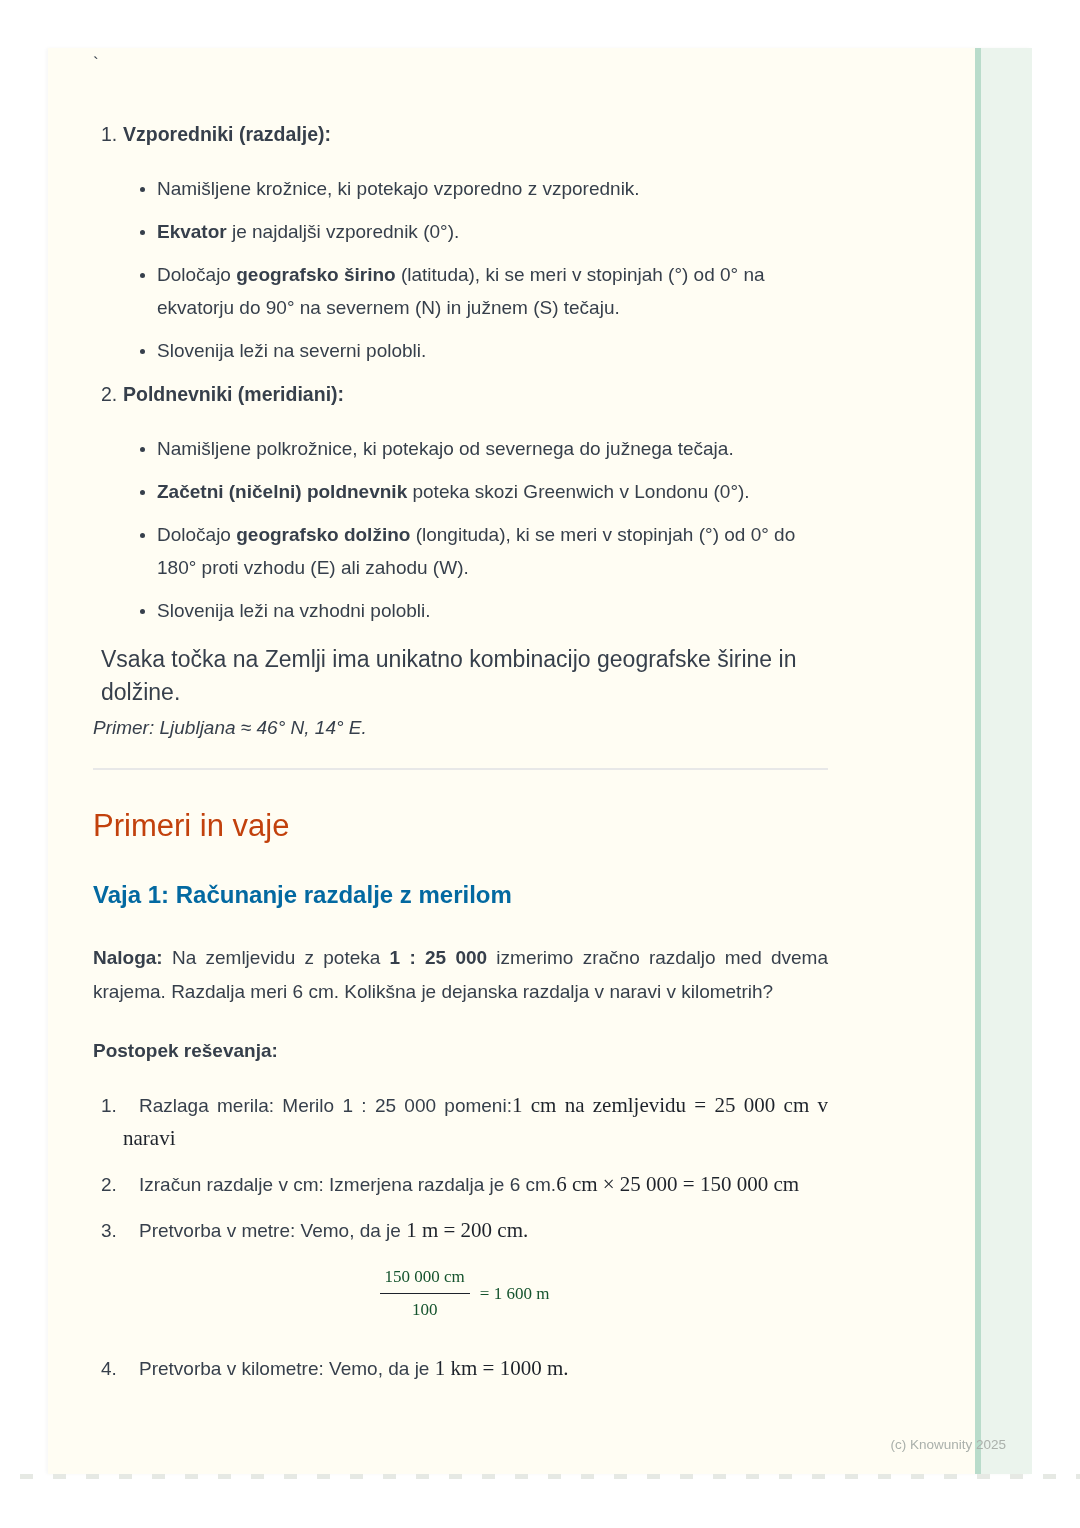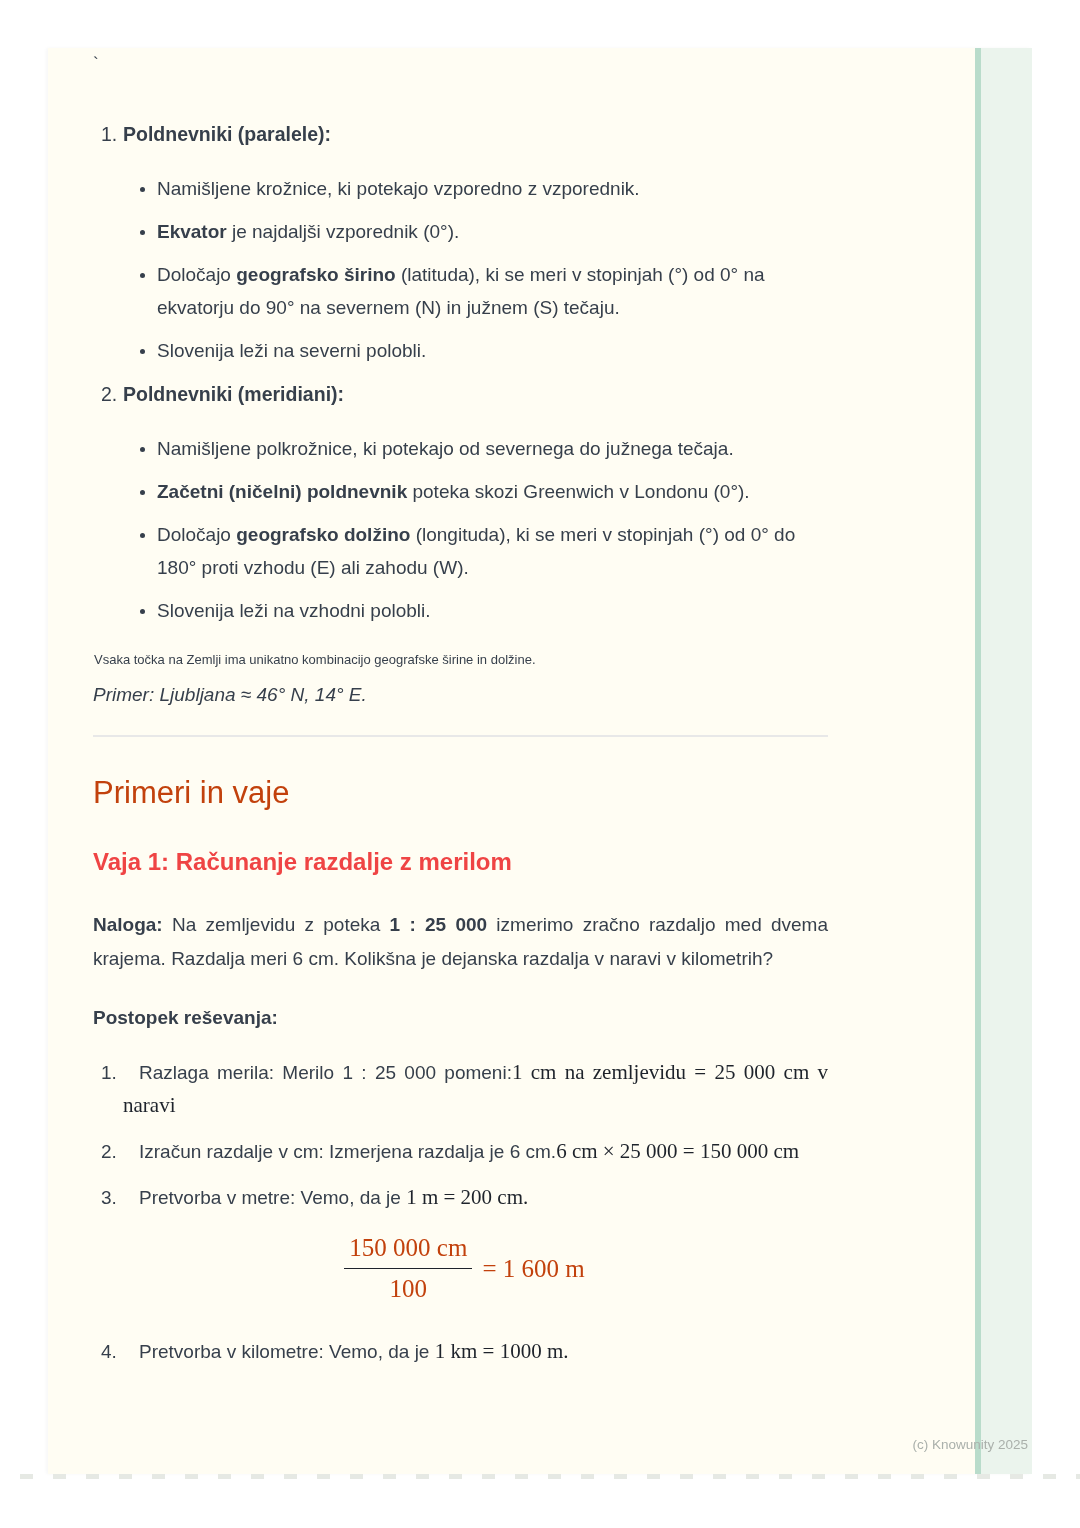--- a/index.html
+++ b/index.html
@@ -23,63 +23,63 @@
 
   .outline{margin-top:34px;}
   .sec+.sec{margin-top:11px;}
   .sec-head{font-size:19.5px;line-height:33px;}
   .sec-num{display:inline-block;width:22px;margin-left:8px;}
   .sec-title{font-weight:bold;}
   .bullets{list-style:disc outside;margin:21px 0 0;padding-left:64px;}
   .bullets li{font-size:19px;line-height:33px;margin-bottom:10px;}
   .bullets li::marker{color:#363f4b;font-size:17px;}
 
-  .summary{margin:16px 1px 0;font-size:13px;line-height:33px;}
+  .summary{margin:16px 8px 0;font-size:23px;line-height:33px;}
   .example{margin:2px 0 0;font-size:19px;line-height:33px;font-style:italic;}
   hr.divider{border:none;border-top:2px solid #e8e8e8;margin:24px 0 0;}
 
   h1.main-heading{font-size:31px;line-height:40px;font-weight:400;color:#c2410c;margin:36px 0 0;}
-  h2.sub-heading{font-size:24px;line-height:32px;font-weight:700;color:#ef4444;margin:33px 0 0;}
+  h2.sub-heading{font-size:24px;line-height:32px;font-weight:700;color:#0369a1;margin:33px 0 0;}
 
   .task{margin:30px 0 0;font-size:19px;line-height:34px;text-align:justify;}
   .procedure-label{margin:25px 0 0;font-size:19px;line-height:33px;font-weight:bold;}
 
   .steps{margin:22px 0 0;padding-left:8px;}
   .step{font-size:19px;line-height:32px;margin-bottom:13px;text-align:justify;
         padding-left:22px;text-indent:-22px;}
   .step-num{display:inline-block;width:22px;text-indent:0;}
   .step-label{font-weight:normal;margin-left:16px;}
   .math{font-family:"Liberation Serif","DejaVu Serif",serif;font-size:21px;color:#1e232b;}
 
   .formula{margin:20px 0 32px;text-align:center;
            font-family:"Liberation Serif","DejaVu Serif",serif;
-           font-size:25px;color:#c2410c;}
+           font-size:17px;color:#14532d;}
   .frac{display:inline-block;vertical-align:middle;}
   .frac .num{display:block;border-bottom:1.8px solid #1e232b;padding:0 5px 6px;}
   .frac .den{display:block;padding-top:6px;}
   .rhs{display:inline-block;margin-left:10px;vertical-align:middle;}
 
-  .credit{position:absolute;right:4px;top:1389px;font-size:13.5px;color:#aab0ab;}
+  .credit{position:absolute;right:26px;top:1389px;font-size:13.5px;color:#aab0ab;}
   .cutline{position:absolute;left:20px;top:1474px;width:1060px;height:5px;
            background:repeating-linear-gradient(90deg,#e6e9e4 0 13px,transparent 13px 33px);}
   b{font-weight:bold;}
 </style>
 </head>
 <body>
 
 <div class="page">
   <div class="stripe"></div>
 
   <div class="content">
     <span class="stray">`</span>
 
     <div class="outline">
 
       <div class="sec">
-        <div class="sec-head"><span class="sec-num">1.</span><b class="sec-title">Poldnevniki (paralele):</b></div>
+        <div class="sec-head"><span class="sec-num">1.</span><b class="sec-title">Vzporedniki (razdalje):</b></div>
         <ul class="bullets">
           <li><span>Namišljene krožnice, ki potekajo vzporedno z vzporednik.</span><b></b><span></span></li>
           <li><span></span><b>Ekvator</b><span> je najdaljši vzporednik (0°).</span></li>
           <li><span>Določajo </span><b>geografsko širino</b><span> (latituda), ki se meri v stopinjah (°) od 0° na ekvatorju do 90° na severnem (N) in južnem (S) tečaju.</span></li>
           <li><span>Slovenija leži na severni polobli.</span><b></b><span></span></li>
         </ul>
       </div>
 
       <div class="sec">
         <div class="sec-head"><span class="sec-num">2.</span><b class="sec-title">Poldnevniki (meridiani):</b></div>

